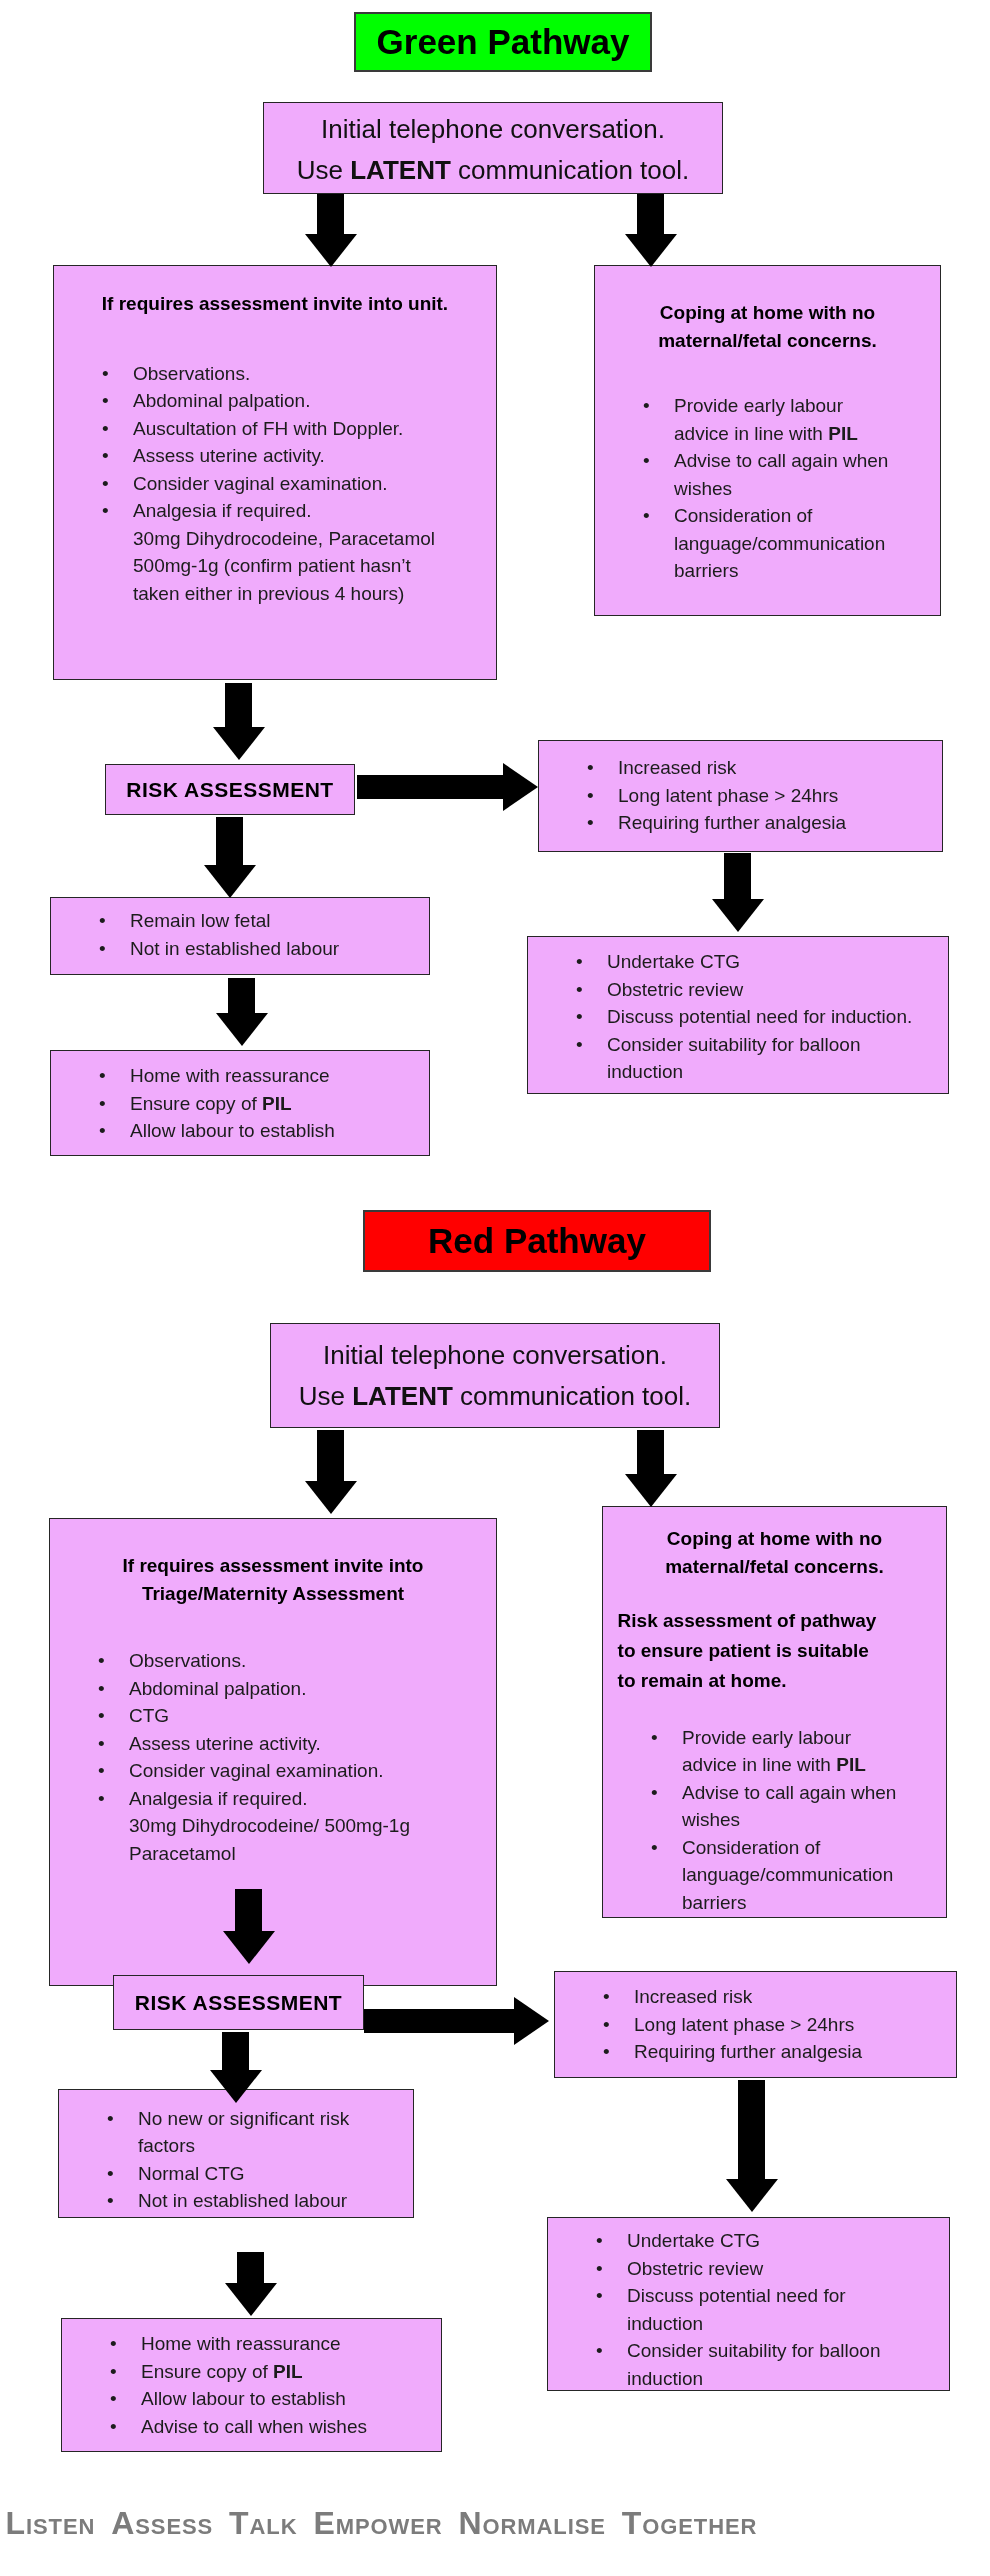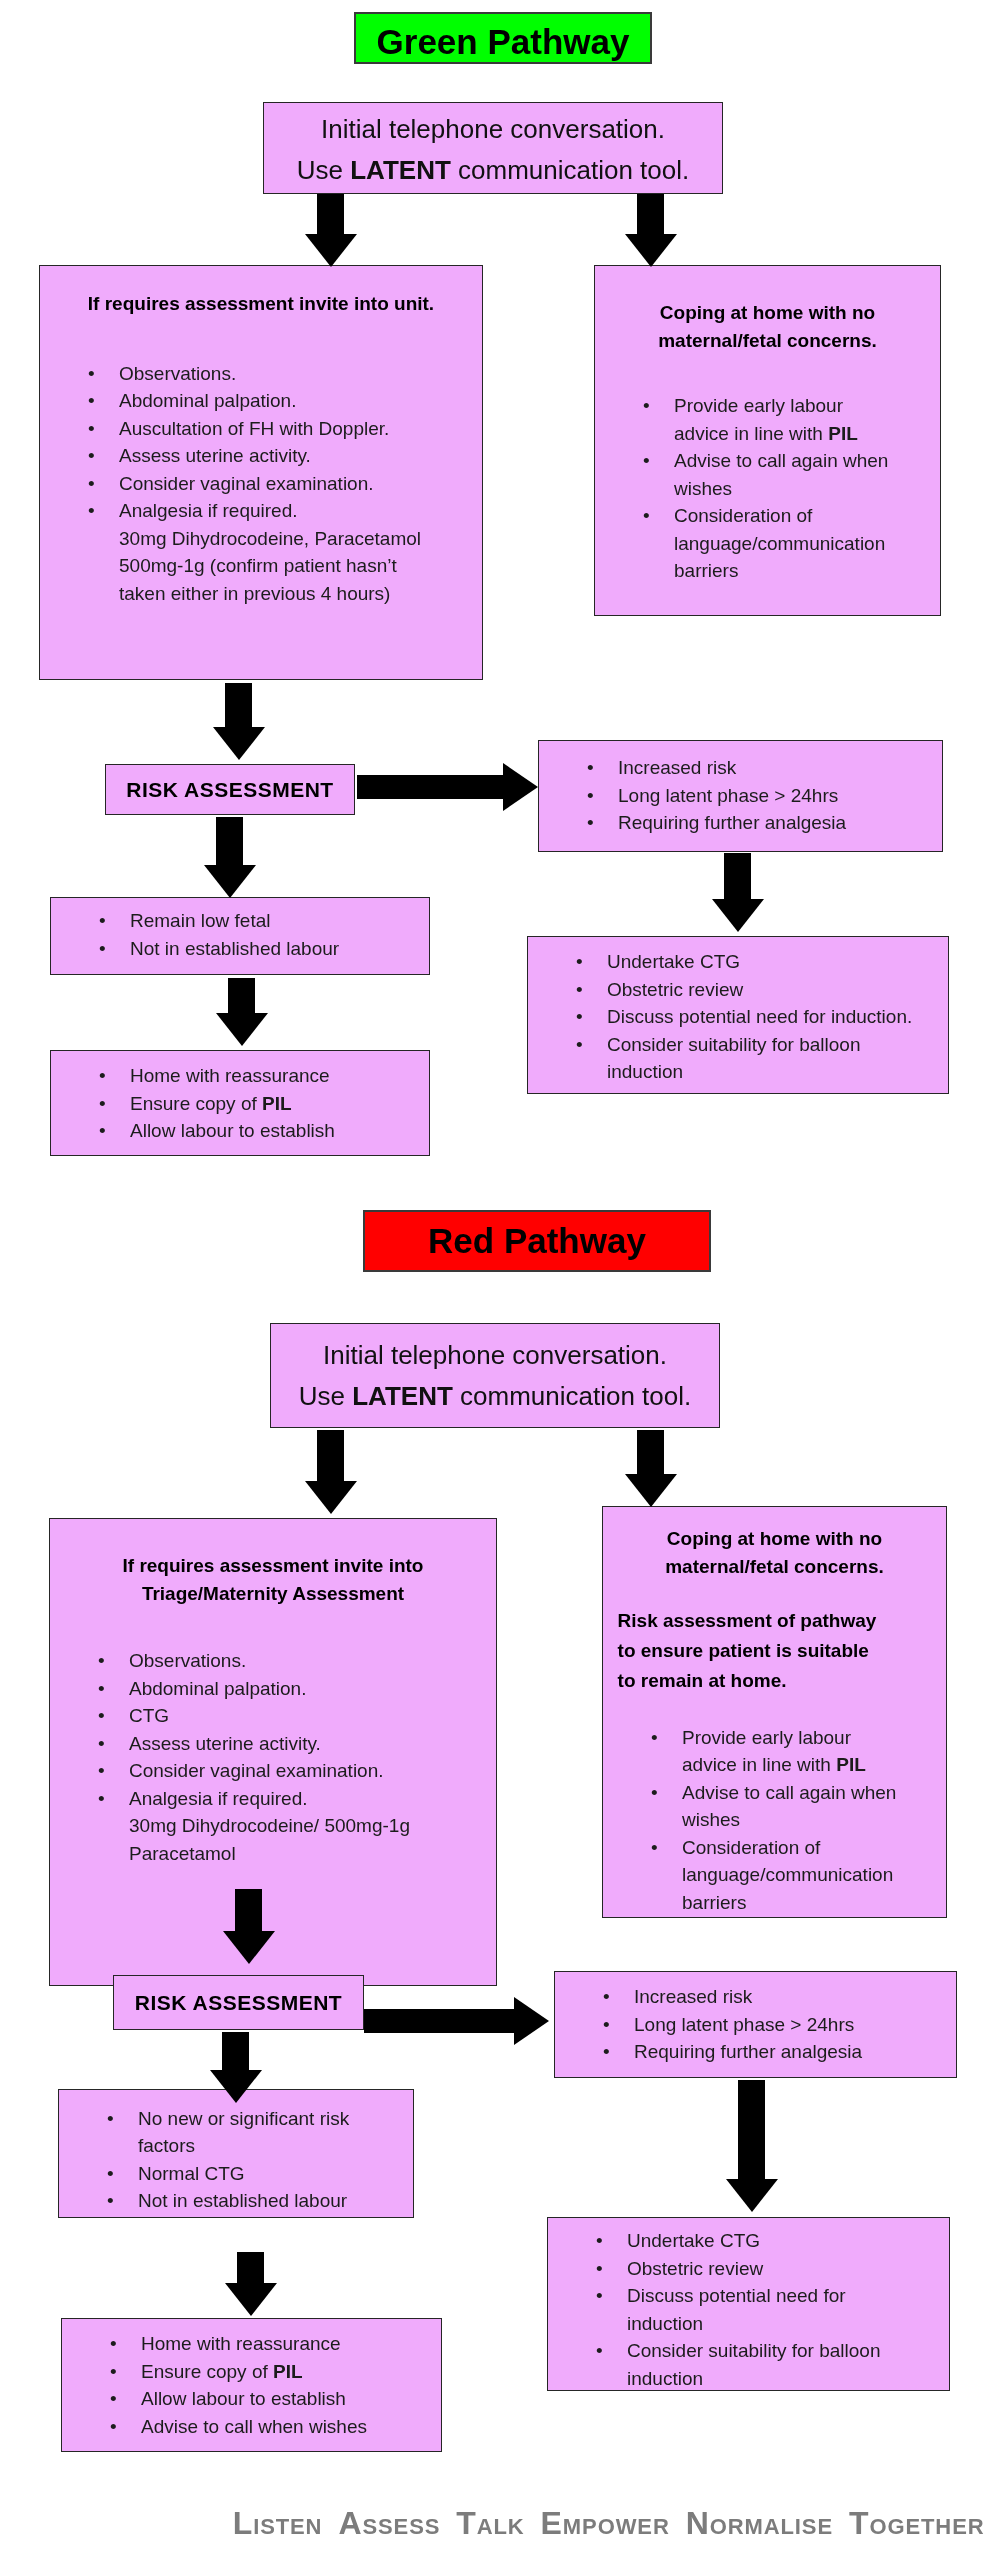--- a/index.html
+++ b/index.html
@@ -17,46 +17,46 @@
   .blts li{display:flex;line-height:27.5px;}
   .blts li::before{content:"\2022";flex:0 0 31px;}
   .t{white-space:pre-line;}
   .risk{display:flex;align-items:center;justify-content:center;font-weight:bold;font-size:21px;letter-spacing:0.5px;color:#000;}
   .ad{position:absolute;z-index:5;display:flex;flex-direction:column;align-items:center;}
   .ad .sh{width:27.5px;flex:1;background:#000;}
   .ad .hd{width:0;height:0;border-left:26.5px solid transparent;border-right:26.5px solid transparent;border-top:33px solid #000;}
   .ar{position:absolute;z-index:5;display:flex;align-items:center;}
   .ar .sh{height:24px;flex:1;background:#000;}
   .ar .hd{width:0;height:0;border-top:24px solid transparent;border-bottom:24px solid transparent;border-left:35px solid #000;}
-  .footer{position:absolute;left:0;top:2501px;width:100%;text-align:right;color:#7c7c7c;font-weight:bold;letter-spacing:0.9px;line-height:44px;}
+  .footer{position:absolute;left:0;top:2501px;width:100%;text-align:left;color:#7c7c7c;font-weight:bold;letter-spacing:0.9px;line-height:44px;}
   .fw{font-size:22px;margin:0 5.5px;white-space:nowrap;}
   .fi{font-size:32px;}
 </style>
 </head>
 <body>
 
 <div class="canvas">
 
-  <div class="box hdr green-hdr" style="left:354px;top:12px;width:298px;height:52px;line-height:55px;text-align:center;">Green Pathway</div>
+  <div class="box hdr green-hdr" style="left:354px;top:12px;width:298px;height:60px;line-height:55px;text-align:center;">Green Pathway</div>
 
   <div class="box phone" style="left:263px;top:102px;width:460px;height:92px;padding-top:5.5px;">
     <div class="pl">Initial telephone conversation.</div>
     <div class="pl"><span>Use </span><b>LATENT</b><span> communication tool.</span></div>
   </div>
 
   <div class="ad" style="left:304px;top:194px;width:53px;height:73px;">
       <div class="sh"></div>
       <div class="hd"></div>
     </div>
   <div class="ad" style="left:624px;top:194px;width:53px;height:73px;">
       <div class="sh"></div>
       <div class="hd"></div>
     </div>
 
-  <div class="box" style="left:39px;top:265px;width:444px;height:415px;">
+  <div class="box" style="left:53px;top:265px;width:444px;height:415px;">
     <div class="bh" style="margin-top:24px;">If requires assessment invite into unit.</div>
     <ul class="blts" style="margin-top:42px;">
       <li>
           <span class="t">Observations.</span>
         </li>
       <li>
           <span class="t">Abdominal palpation.</span>
         </li>
       <li>
           <span class="t">Auscultation of FH with Doppler.</span>

